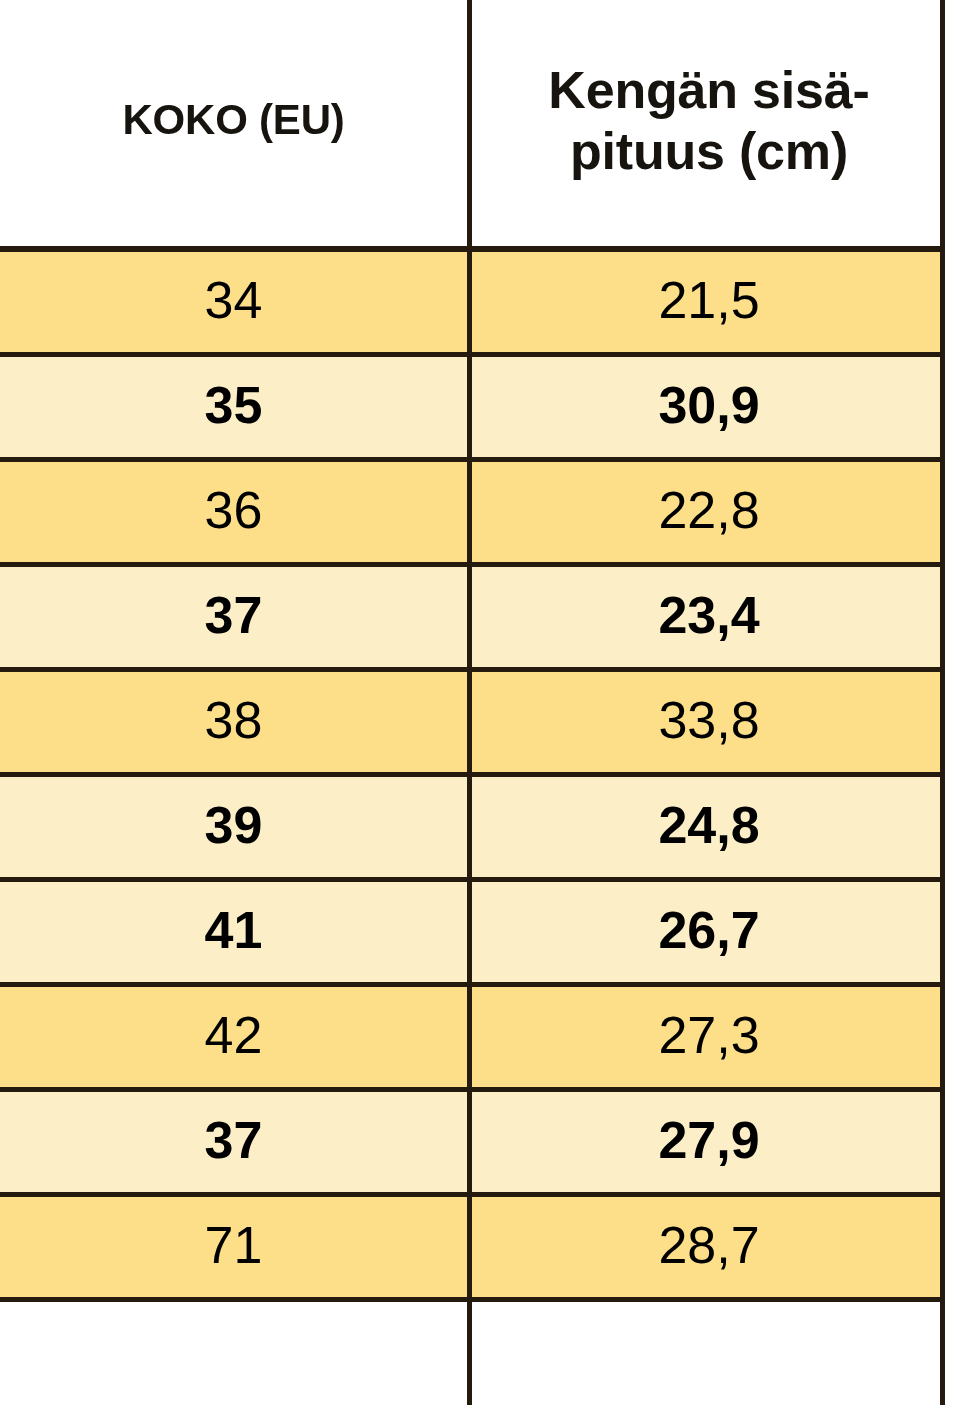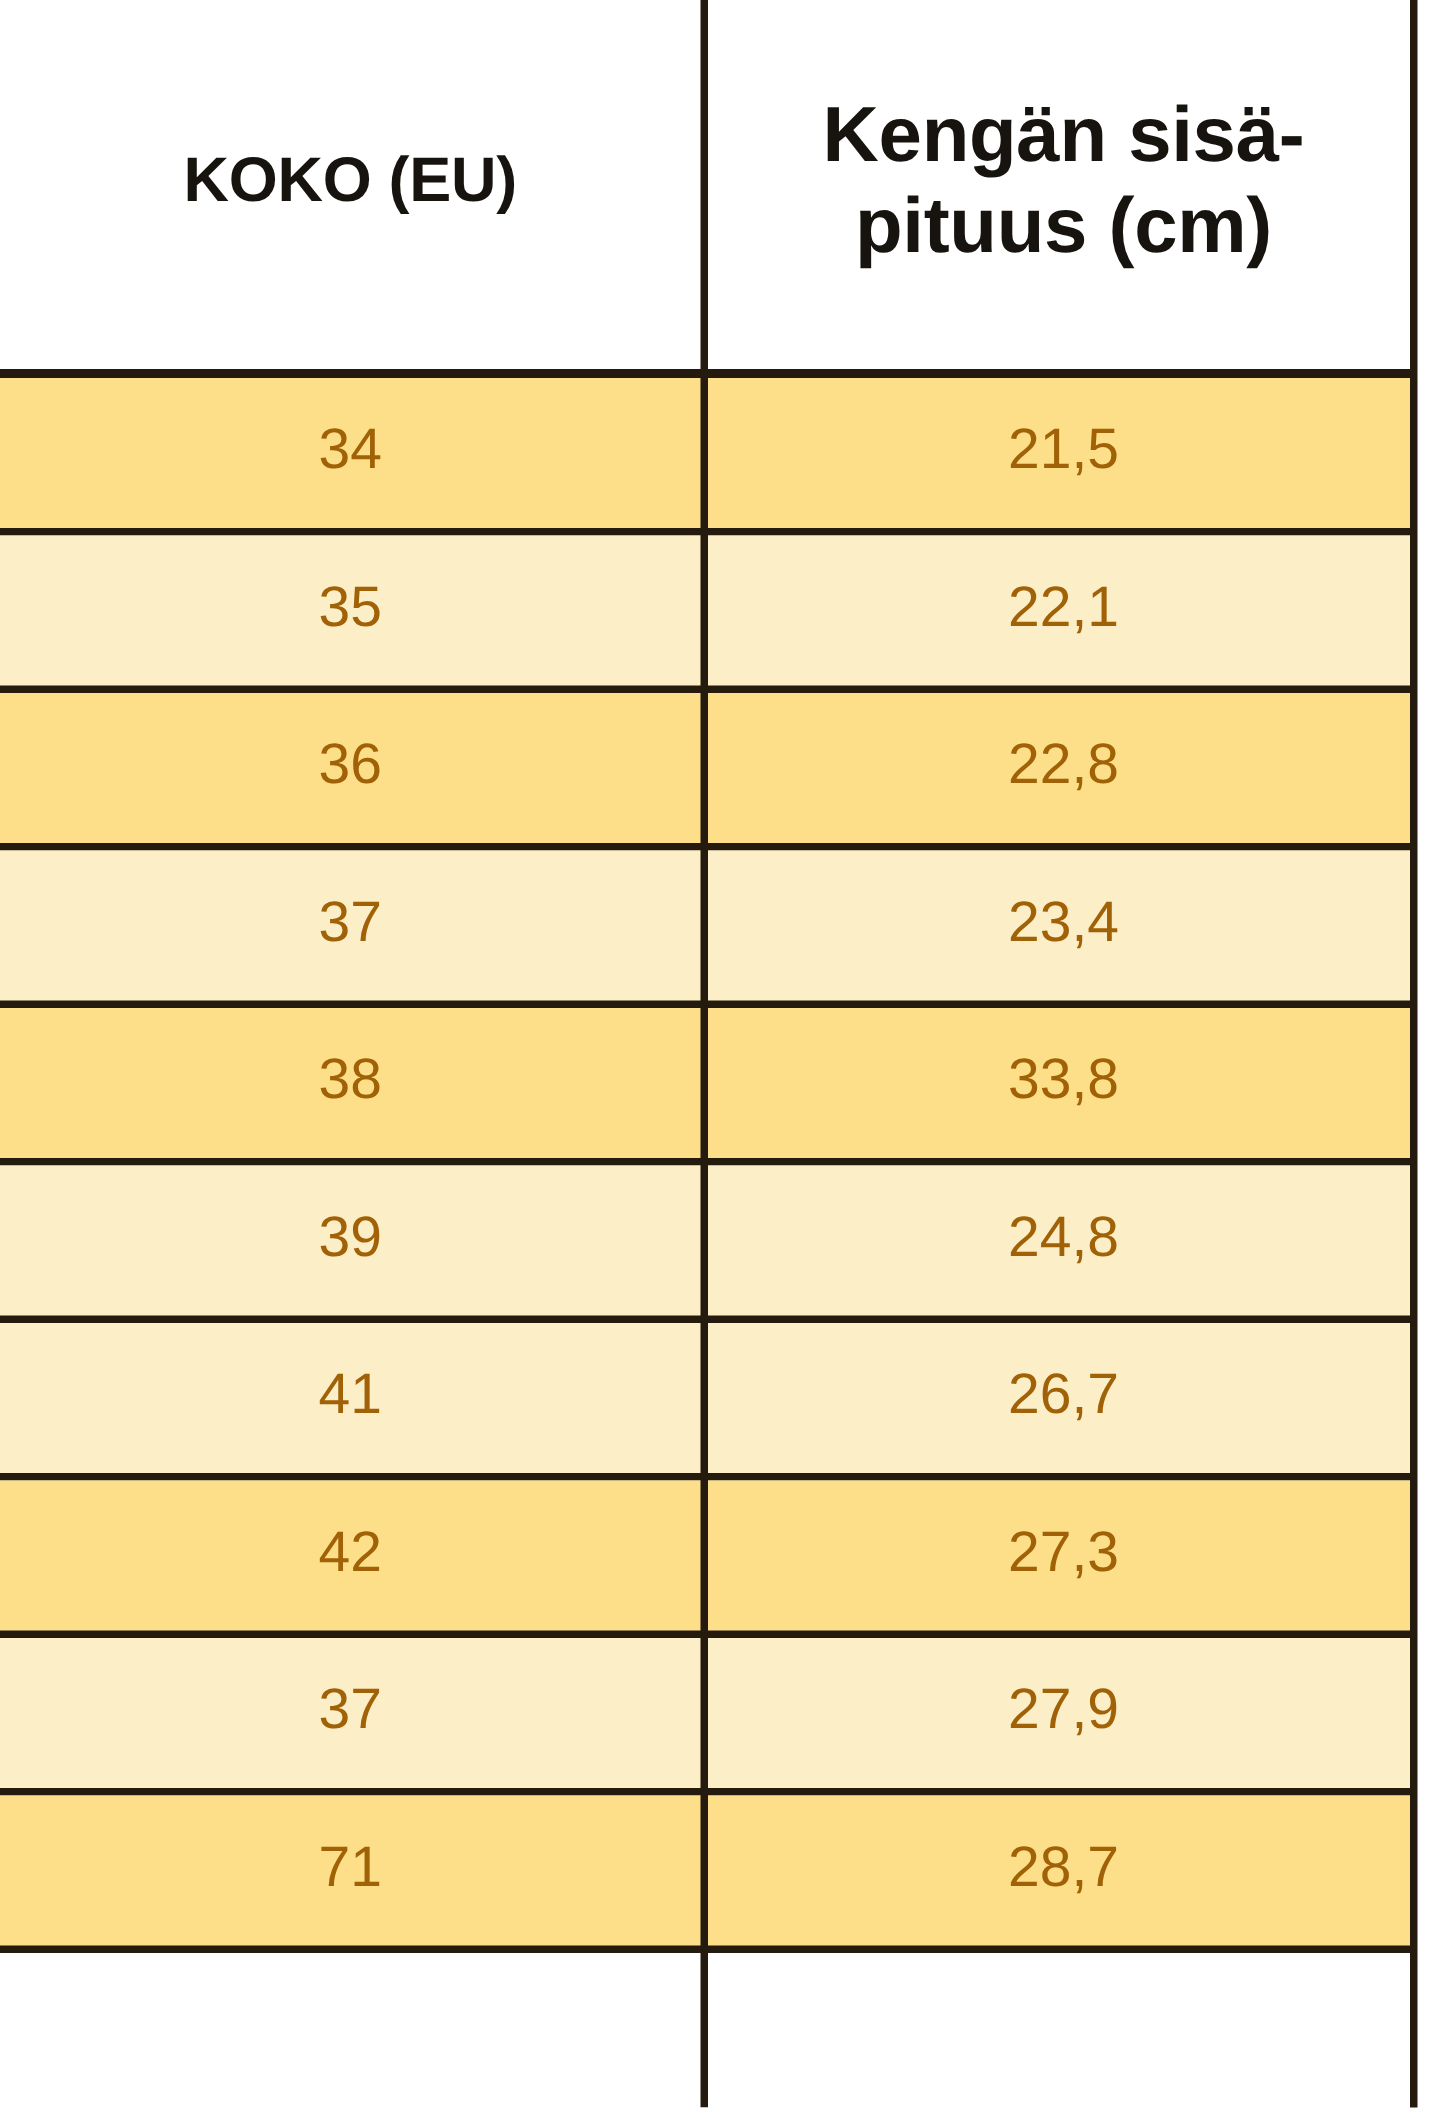--- a/index.html
+++ b/index.html
@@ -94,29 +94,29 @@
     width: 945px;
   }
   .trow {
     position: relative;
     display: flex;
     height: 105px;
     box-sizing: border-box;
     border-bottom: 5px solid #241a0d;
   }
   .trow.shade-dark  { background: #fcdf88; }
-  .trow.shade-light { background: #fcefc8; }
+  .trow.shade-light { background: #fcefc8; font-weight: bold; }
 
   .td {
     box-sizing: border-box;
     display: flex;
     align-items: center;
     justify-content: center;
-    font-size: 38px;
-    color: #a16207;
+    font-size: 52px;
+    color: #000000;
     letter-spacing: 0px;
     line-height: 1;
   }
   .td-size   { width: 467px; padding-bottom: 4px; }
   .td-length { width: 478px; padding-left: 6px; padding-bottom: 4px; }
 
   
   .right-margin {
     position: absolute;
     left: 950px;
@@ -145,21 +145,21 @@
       </div>
     </div>
 
     <div class="tbody" id="tbody">
         <div class="trow shade-dark">
           <div class="td td-size">34</div>
           <div class="td td-length">21,5</div>
         </div>
         <div class="trow shade-light">
           <div class="td td-size">35</div>
-          <div class="td td-length">22,1</div>
+          <div class="td td-length">30,9</div>
         </div>
         <div class="trow shade-dark">
           <div class="td td-size">36</div>
           <div class="td td-length">22,8</div>
         </div>
         <div class="trow shade-light">
           <div class="td td-size">37</div>
           <div class="td td-length">23,4</div>
         </div>
         <div class="trow shade-dark">

